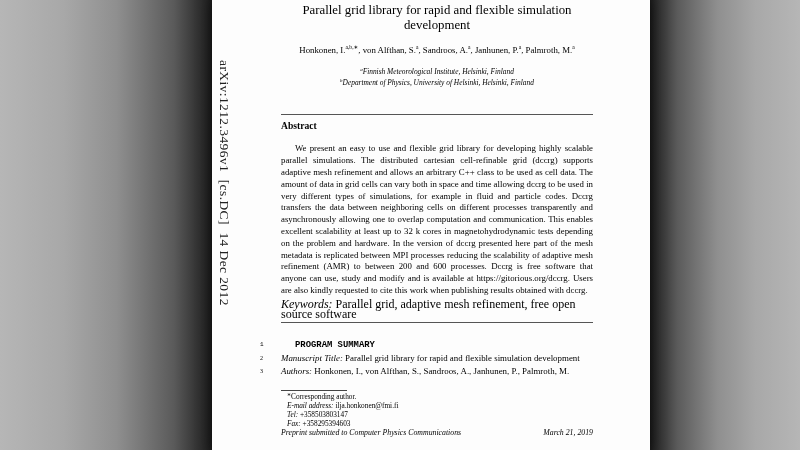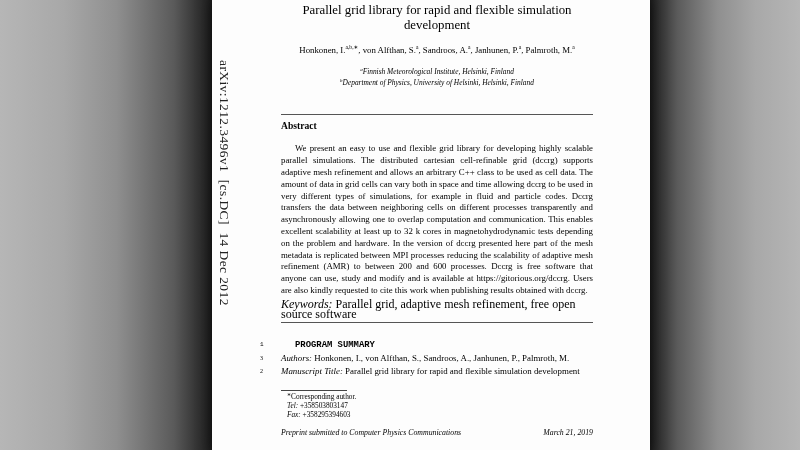--- a/index.html
+++ b/index.html
@@ -78,31 +78,32 @@
 
       <div class="keywords"><span class="kw-label">Keywords:</span> <span>Parallel grid, adaptive mesh refinement, free open source software</span></div>
 
       <div class="rule rule-bottom"></div>
 
       <div class="ps-row ps-first">
         <span class="lineno">1</span>
         <span class="ps-heading">PROGRAM SUMMARY</span>
       </div>
       <div class="ps-row">
+        <span class="lineno">2</span>
+        <span class="ps-label">Manuscript Title:</span> <span>Parallel grid library for rapid and flexible simulation development</span>
+      </div>
+      <div class="ps-row">
         <span class="lineno">3</span>
         <span class="ps-label">Authors:</span> <span>Honkonen, I., von Alfthan, S., Sandroos, A., Janhunen, P., Palmroth, M.</span>
-      </div>
-      <div class="ps-row">
-        <span class="lineno">2</span>
-        <span class="ps-label">Manuscript Title:</span> <span>Parallel grid library for rapid and flexible simulation development</span>
       </div>
 
       <div class="fn-rule"></div>
 
       <div class="fn"><sup>∗</sup><span>Corresponding author.</span></div>
+      <div class="fn"><span class="fn-label">E-mail address:</span> <span>ilja.honkonen@fmi.fi</span></div>
       <div class="fn"><span class="fn-label">Tel:</span> <span>+358503803147</span></div>
       <div class="fn"><span class="fn-label">Fax:</span> <span>+358295394603</span></div>
 
     </div>
 
     <div class="page-footer">
       <span>Preprint submitted to Computer Physics Communications</span>
       <span>March 21, 2019</span>
     </div>
 

